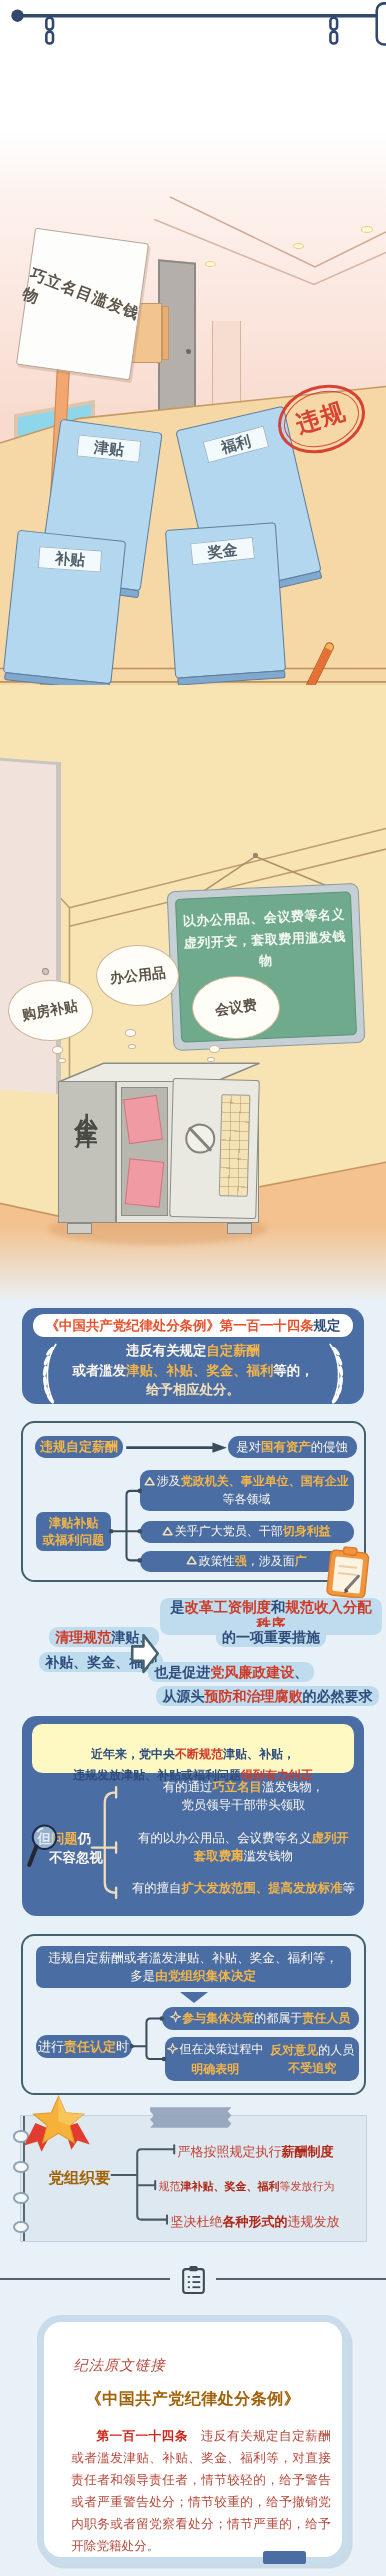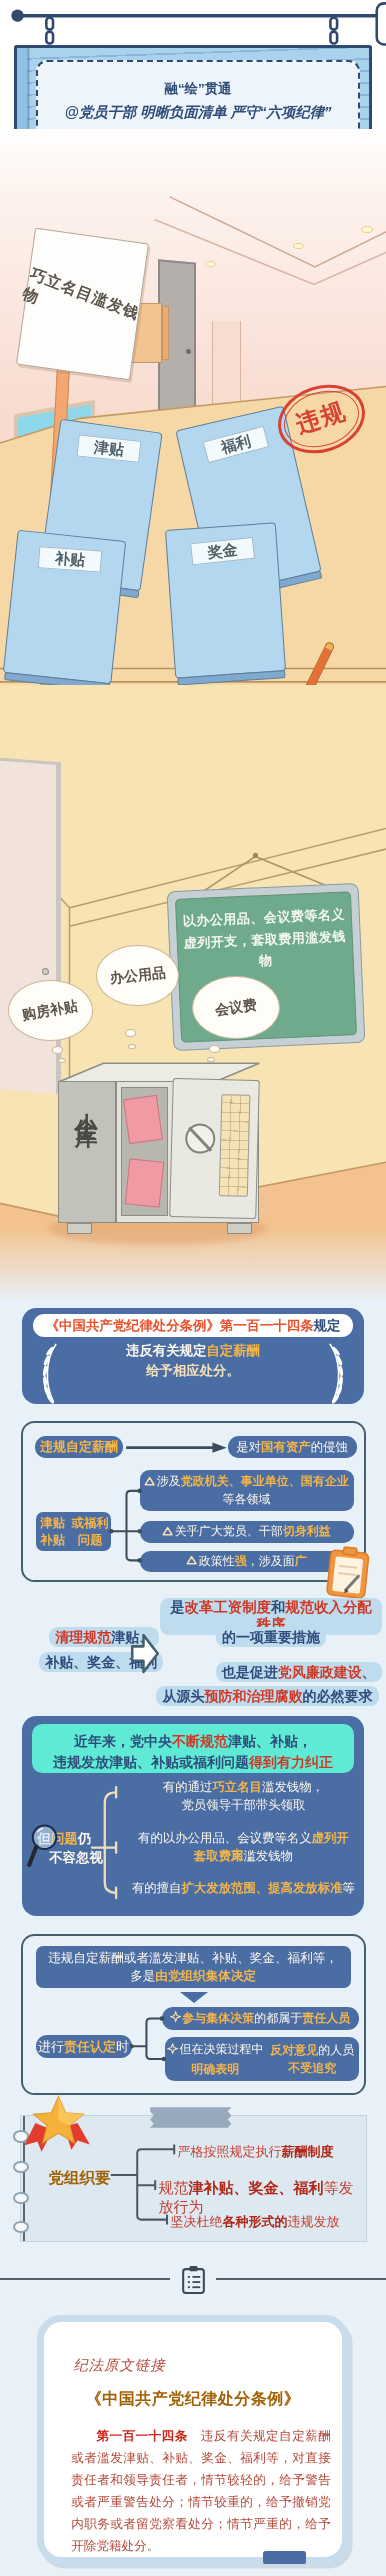--- a/index.html
+++ b/index.html
@@ -104,27 +104,20 @@
     <line x1="28" y1="30" x2="750" y2="30" stroke="#31496f" stroke-width="7"></line>
     <circle cx="34" cy="30" r="12" fill="#31496f"></circle>
     <g fill="none" stroke="#31496f" stroke-width="5">
       <rect x="90" y="34" width="13" height="23" rx="6"></rect>
         <rect x="90" y="61" width="13" height="23" rx="6"></rect>
       <rect x="642" y="34" width="13" height="23" rx="6"></rect>
         <rect x="642" y="61" width="13" height="23" rx="6"></rect>
       <rect x="732" y="6" width="36" height="80" rx="14" fill="#fff"></rect>
     </g>
   </svg>
-  <div id="hdr-sign" class="abs">
-    <div id="hdr-panel">
-      <div class="hdr-t1">融“绘”贯通</div>
-      <div class="hdr-t2">@党员干部 明晰负面清单 严守“六项纪律”</div>
-      <div class="hdr-t3">对违规自定薪酬、滥发财物的处分规定</div>
-    </div>
-  </div>
 
   <div id="scene1" class="abs">
     <svg class="abs" style="left:0;top:0;width:386px;height:247px" viewBox="0 0 750 480" width="386" height="247">
       <path d="M330,132 L612,268 L750,200" fill="none" stroke="#cfa democratic" stroke-width="0"></path>
       <path d="M330,132 L612,268 L750,200" fill="none" stroke="#cfa894" stroke-width="3"></path>
       <path d="M300,176 L610,302 L750,240" fill="none" stroke="#cfa894" stroke-width="3" opacity=".8"></path>
     </svg>
     <div class="light abs" style="left:361px;top:97px;width:12.4px;height:6.7px"></div>
     <div class="light abs" style="left:293px;top:114px;width:11.3px;height:6.2px"></div>
     <div class="light abs" style="left:205px;top:132px;width:11.3px;height:6.2px"></div>
@@ -240,20 +233,21 @@
     <div class="abs" style="left:0;top:541px;width:386px;height:77px;background:linear-gradient(180deg,rgba(233,241,248,0),#e9f1f8)"></div>
   </div>
 
   <div id="rulebox" class="bluebox">
     <div class="whitepill">
         <span class="s-o">《中国共产党纪律处分条例》第一百一十四条</span>
         <span class="s-nb">规定</span>
       </div>
     <div class="rule-lines">
       <div><span class="s-w">违反有关规定</span><span class="s-y">自定薪酬</span></div>
+      <div><span class="s-w">或者滥发</span><span class="s-y">津贴、补贴、奖金、福利</span><span class="s-w">等的，</span></div>
       <div><span class="s-cr">给予相应处分。</span></div>
     </div>
     <svg class="laurel" style="left:14.4px" viewBox="0 0 60 150">
       <path d="M44,6 C20,40 16,100 38,144" stroke="#fff" stroke-width="4" fill="none" stroke-linecap="round"></path>
       <g fill="#fff">
         <ellipse cx="30" cy="22" rx="13" ry="4.5" transform="rotate(-50 30 22)"></ellipse>
         <ellipse cx="22" cy="45" rx="13" ry="4.5" transform="rotate(-65 22 45)"></ellipse>
         <ellipse cx="18" cy="70" rx="13" ry="4.5" transform="rotate(-80 18 70)"></ellipse>
         <ellipse cx="18" cy="95" rx="13" ry="4.5" transform="rotate(-95 18 95)"></ellipse>
         <ellipse cx="22" cy="118" rx="13" ry="4.5" transform="rotate(-110 22 118)"></ellipse>
@@ -297,21 +291,21 @@
             <path d="M11,3 L19.5,17 H2.5 Z" fill="none" stroke="#f4dfb6" stroke-width="3" stroke-linejoin="round"></path>
           </svg></span>
         <span><span class="s-w">关乎广大党员、干部</span><span class="s-y">切身利益</span></span>
     </div>
     <div class="bpill" style="left:117px;top:128px;width:214px;height:20.6px;border-radius:10.3px;font-size:12px">
       <span class="ico"><svg width="11.3" height="10.3" viewBox="0 0 22 20">
             <path d="M11,3 L19.5,17 H2.5 Z" fill="none" stroke="#f4dfb6" stroke-width="3" stroke-linejoin="round"></path>
           </svg></span>
         <span><span class="s-w">政策性</span><span class="s-y">强</span><span class="s-w">，涉及面</span><span class="s-y">广</span></span>
     </div>
-    <div class="bpill" style="left:13.4px;top:89px;width:75px;height:39px;border-radius:7.2px;font-size:12.4px;flex-direction:row;line-height:17px">
+    <div class="bpill" style="left:13.4px;top:89px;width:75px;height:39px;border-radius:7.2px;font-size:12.4px;flex-direction:column;line-height:17px">
       <div><span class="s-y">津贴补贴</span></div>
       <div><span class="s-y">或福利问题</span></div>
     </div>
     <svg class="abs" style="left:81px;top:40px;width:46px;height:113px" viewBox="0 0 90 220" width="46" height="113">
       <path d="M70,54 H52 Q44,54 44,62 V182 Q44,190 52,190 H70 M44,133 H70 M14,133 H44" fill="none" stroke="#3b4d5c" stroke-width="4"></path>
       <circle cx="70" cy="54" r="4.5" fill="#3b4d5c"></circle>
         <circle cx="70" cy="133" r="4.5" fill="#3b4d5c"></circle>
       <circle cx="70" cy="190" r="4.5" fill="#3b4d5c"></circle>
         <circle cx="14" cy="133" r="4.5" fill="#3b4d5c"></circle>
     </svg>
@@ -327,26 +321,26 @@
   </div>
 
   <div class="abs" style="left:0;top:1582px;width:386px;height:135px;z-index:2">
     <div class="abs" style="left:49px;top:45px"><span class="hl"><span class="s-r">清理规范</span><span class="s-n">津贴、</span></span></div>
     <div class="abs" style="left:39px;top:70px"><span class="hl"><span class="s-n">补贴、奖金、福利</span></span></div>
     <svg class="abs" style="left:128px;top:48px;width:33px;height:47px" viewBox="0 0 64 92" width="33" height="47">
       <path d="M8,32 H30 V10 L58,46 L30,82 V60 H8 Z" fill="#fff" stroke="#46626f" stroke-width="5" stroke-linejoin="round"></path>
     </svg>
     <div class="abs" style="left:160px;right:4.1px;top:15.5px;text-align:center"><span class="hl" style="font-size:14.4px"><span class="s-n">是</span><span class="s-r">改革工资制度</span><span class="s-n">和</span><span class="s-r">规范收入分配秩序</span></span></div>
     <div class="abs" style="left:160px;right:4.1px;top:45px;text-align:center"><span class="hl"><span class="s-n">的一项重要措施</span></span></div>
-    <div class="abs" style="left:148px;right:4.1px;top:80px;text-align:right"><span class="hl"><span class="s-n">也是促进</span><span class="s-r">党风廉政建设</span><span class="s-n">、</span></span></div>
+    <div class="abs" style="left:148px;right:4.1px;top:80px;text-align:left"><span class="hl"><span class="s-n">也是促进</span><span class="s-r">党风廉政建设</span><span class="s-n">、</span></span></div>
     <div class="abs" style="left:149px;right:0px;top:104px;text-align:center"><span class="hl"><span class="s-n">从源头</span><span class="s-r">预防和治理腐败</span><span class="s-n">的必然要求</span></span></div>
   </div>
 
   <div class="bluebox" style="left:22px;top:1716px;width:342px;height:200px">
-    <div class="abs" style="left:10.3px;top:8.2px;right:10.3px;height:49px;background:#5eead4;border-radius:10.3px;text-align:center;font-size:14px;font-weight:700;line-height:20.6px;padding-top:7px">
+    <div class="abs" style="left:10.3px;top:8.2px;right:10.3px;height:49px;background:#fef9c3;border-radius:10.3px;text-align:center;font-size:12px;font-weight:700;line-height:20.6px;padding-top:20px">
       <div><span class="s-n">近年来，党中央</span><span class="s-r">不断规范</span><span class="s-n">津贴、补贴，</span></div>
       <div><span class="s-n">违规发放津贴、补贴或福利问题</span><span class="s-r">得到有力纠正</span></div>
     </div>
     <div class="abs" style="left:108px;right:7.2px;top:63px;text-align:center;font-size:12.4px"><span class="s-w">有的通过</span><span class="s-y">巧立名目</span><span class="s-w">滥发钱物，</span></div>
     <div class="abs" style="left:108px;right:7.2px;top:81px;text-align:center;font-size:12.4px"><span class="s-w">党员领导干部带头领取</span></div>
     <div class="abs" style="left:108px;right:7.2px;top:114px;text-align:center;font-size:12.4px"><span class="s-w">有的以办公用品、会议费等名义</span><span class="s-y">虚列开支</span><span class="s-w">，</span></div>
     <div class="abs" style="left:108px;right:7.2px;top:132px;text-align:center;font-size:12.4px"><span class="s-y">套取费用</span><span class="s-w">滥发钱物</span></div>
     <div class="abs" style="left:108px;right:7.2px;top:164px;text-align:center;font-size:12.4px"><span class="s-w">有的擅自</span><span class="s-y">扩大发放范围、提高发放标准</span><span class="s-w">等</span></div>
     <div class="abs" style="left:15.5px;width:77px;top:114px;text-align:left;font-size:13.4px;font-weight:700"><span class="s-w">但</span><span class="s-y">问题</span><span class="s-w">仍</span></div>
     <div class="abs" style="left:15.5px;width:77px;top:133px;text-align:center;font-size:13.4px;font-weight:700"><span class="s-w">不容忽视</span></div>
@@ -401,21 +395,21 @@
       <path d="M30,54 L8,98 L34,90 L42,110 L64,68 Z" fill="#e23c2e"></path>
       <path d="M86,62 L100,106 L112,88 L136,96 L112,54 Z" fill="#e23c2e"></path>
       <path d="M75,2 L89,34 L124,37 L97,59 L106,93 L75,74 L44,93 L53,59 L26,37 L61,34 Z" fill="#f6b13a" stroke="#e09a2a" stroke-width="2"></path>
       <path d="M75,2 L89,34 L124,37 L97,59 L75,50 Z" fill="#f9c95f" opacity=".85"></path>
     </svg>
     <svg class="abs" style="left:124px;top:-11.3px;width:90px;height:26px;z-index:3" viewBox="0 0 175 50" width="90" height="26">
       <polygon points="10,4 168,4 161,12 168,20 161,28 168,36 161,44 10,44 17,36 10,28 17,20 10,12" fill="#93a3b9" opacity=".92"></polygon>
     </svg>
     <div class="abs" style="left:28px;top:52px;font-size:15.5px;font-weight:700;color:#a16207">党组织要</div>
     <div class="abs" style="left:157px;top:27px;font-size:13px"><span class="s-dr">严格按照规定执行</span><span class="s-db">薪酬制度</span></div>
-    <div class="abs" style="left:138px;top:63px;font-size:15px"><span class="s-dr">规范</span><span class="s-db">津补贴、奖金、福利</span><span class="s-dr">等发放行为</span></div>
+    <div class="abs" style="left:138px;top:63px;font-size:11px"><span class="s-dr">规范</span><span class="s-db">津补贴、奖金、福利</span><span class="s-dr">等发放行为</span></div>
     <div class="abs" style="left:150px;top:97px;font-size:13px"><span class="s-dr">坚决杜绝</span><span class="s-db">各种形式的</span><span class="s-dr">违规发放</span></div>
     <svg class="abs" style="left:88px;top:28px;width:77px;height:85px" viewBox="0 0 150 165" width="77" height="85">
       <path d="M127,10 H63 Q55,10 55,18 V139 Q55,147 63,147 H113 M55,80 H90 M5,60 H55 M127,2 V18 M90,72 V88 M113,139 V155" fill="none" stroke="#4b5b66" stroke-width="4" stroke-linecap="round"></path>
     </svg>
   </div>
 
   <div class="abs" style="left:0;top:2264px;width:386px;height:31px;z-index:2">
     <div class="abs" style="left:0;top:14.4px;width:170px;height:1.5px;background:#55606a"></div>
     <div class="abs" style="left:216px;top:14.4px;width:170px;height:1.5px;background:#55606a"></div>
     <svg class="abs" style="left:178px;top:1px;width:31px;height:30px" viewBox="0 0 60 58" width="31" height="30">

